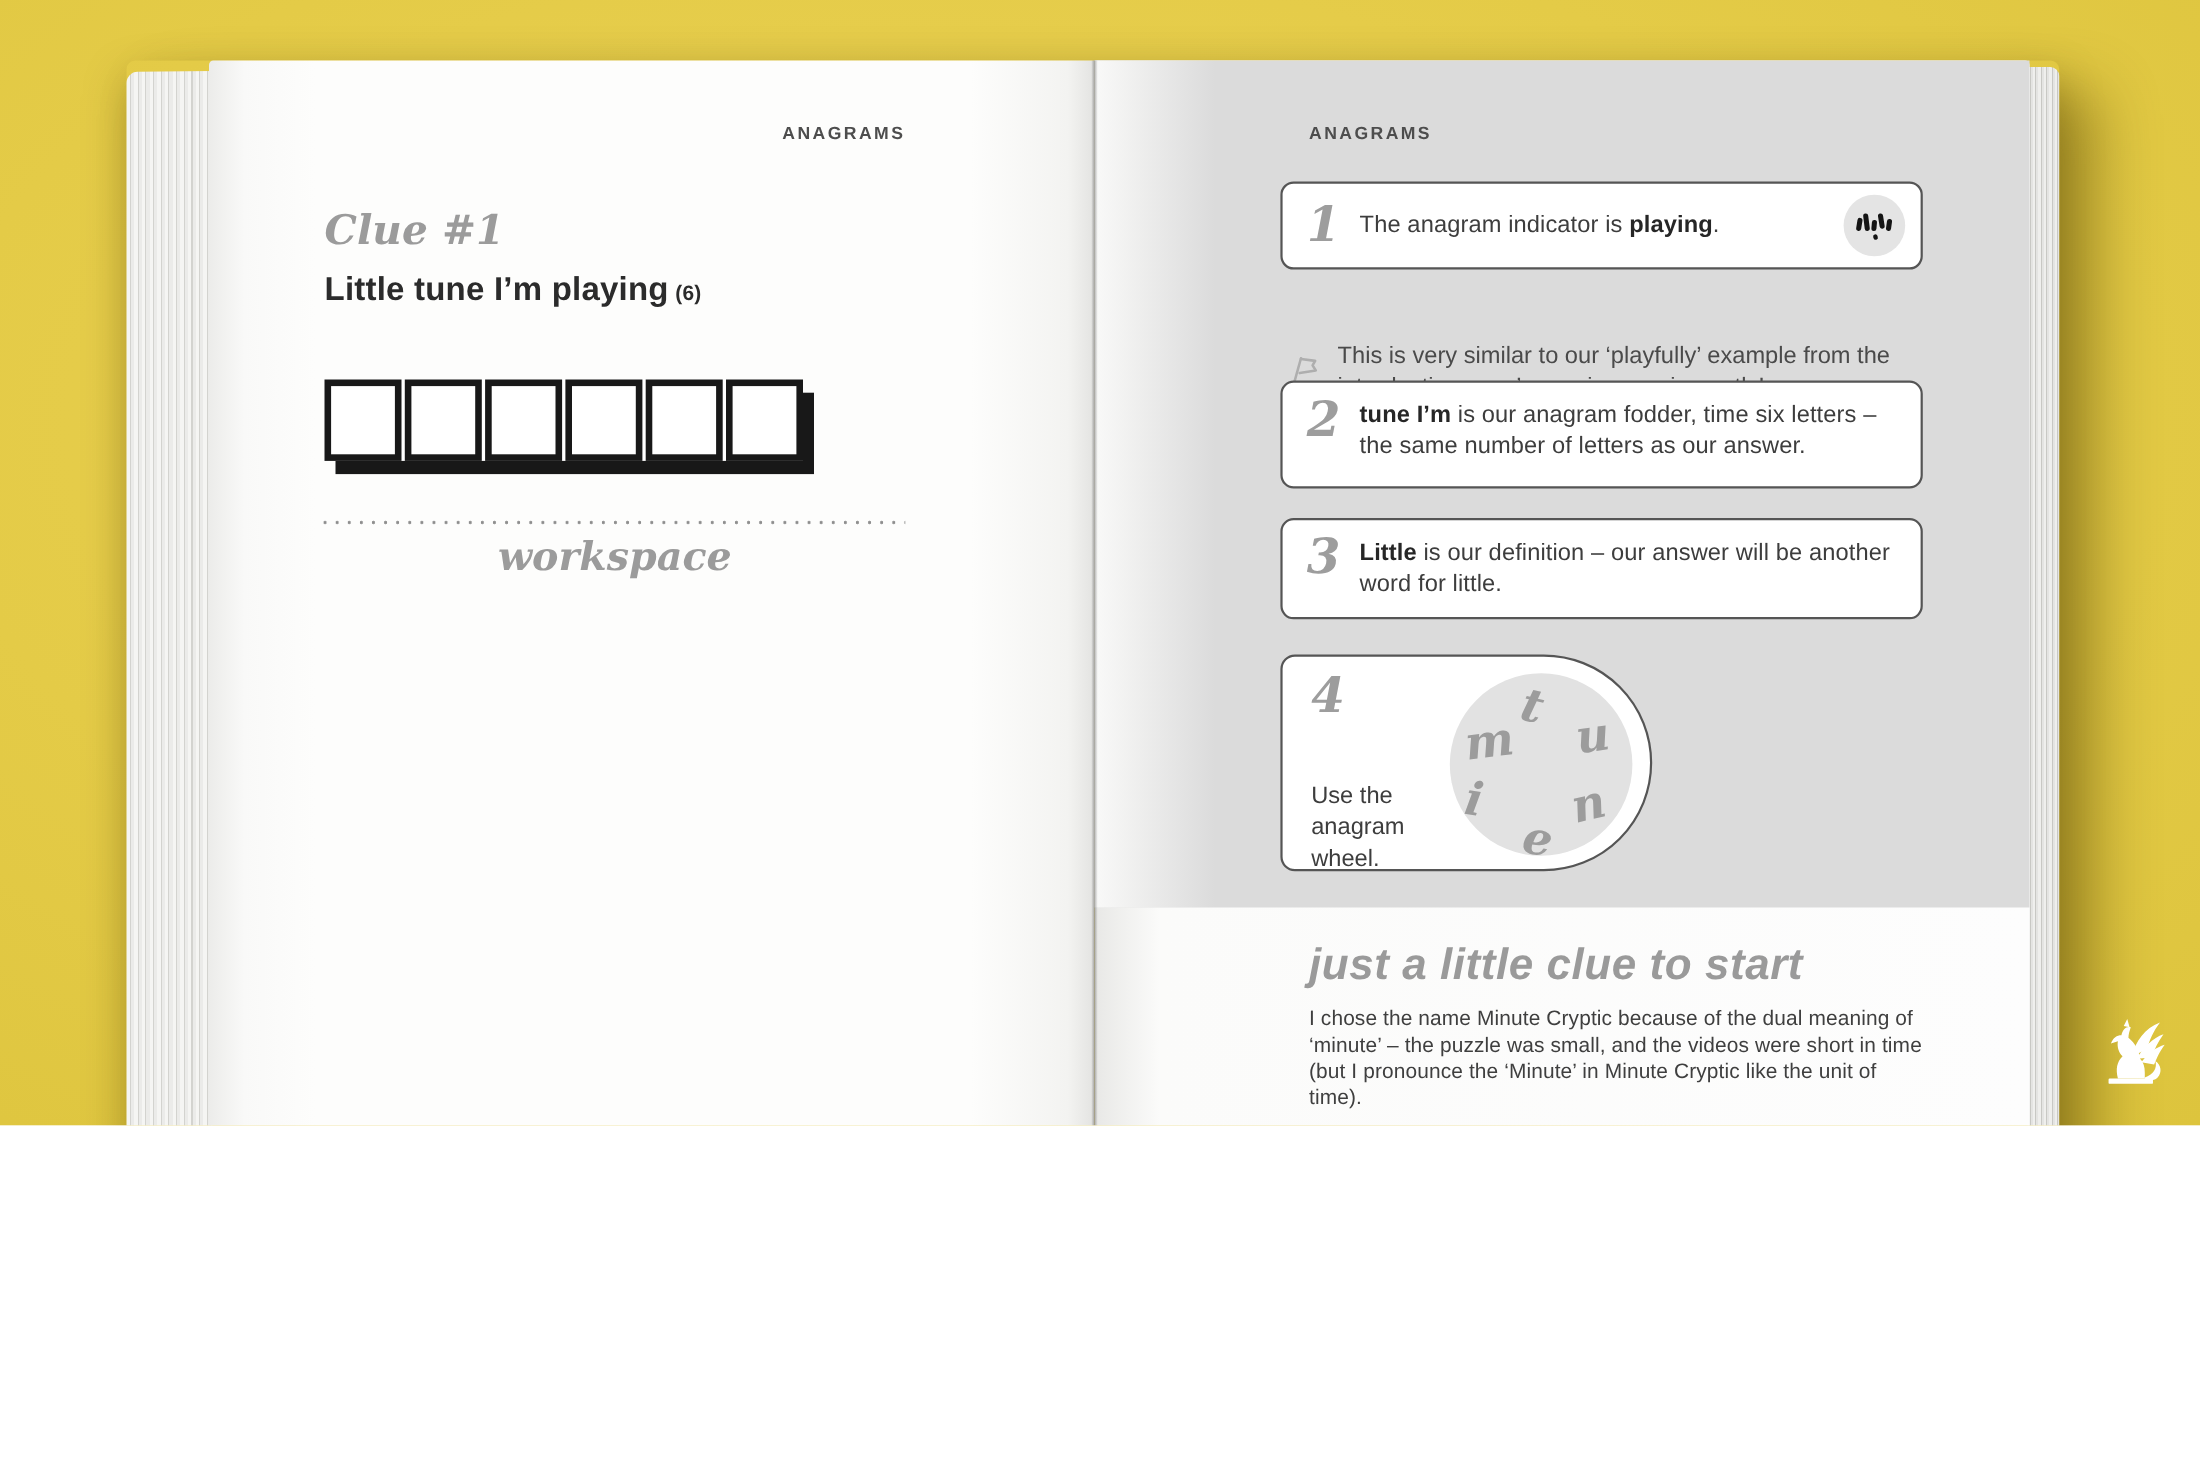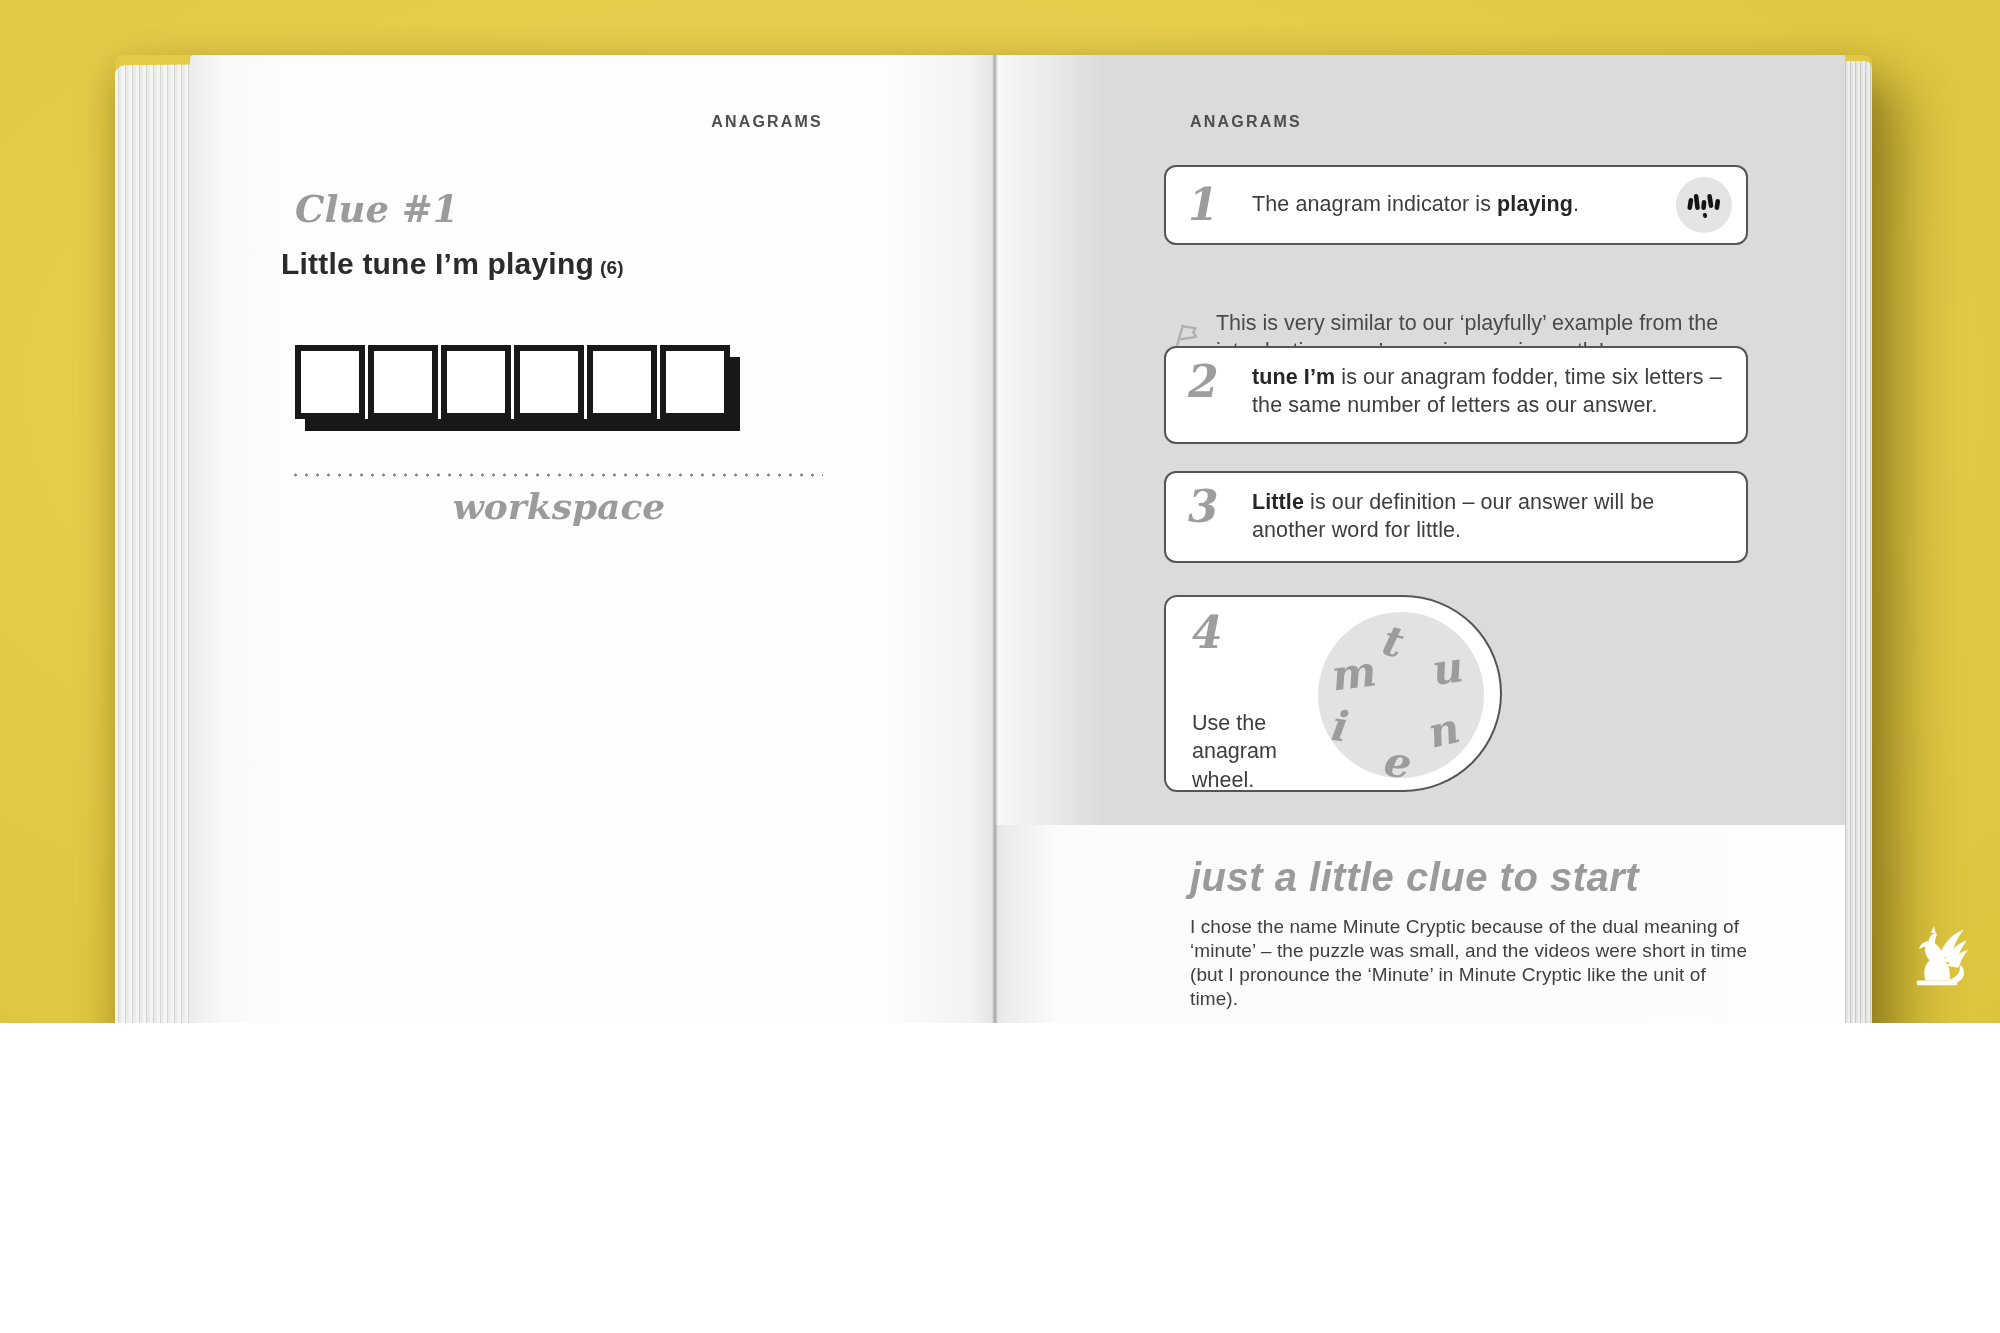--- a/index.html
+++ b/index.html
@@ -54,21 +54,21 @@
   .lp-header {
     position:absolute; left:105px; top:58px; width:528px;
     text-align:right; font-size:16px; font-weight:700; letter-spacing:2.2px; color:#4d4d4d;
   }
   .clue-label {
     position:absolute; left:105px; top:132px;
     font-family:"DejaVu Serif", serif; font-style:italic; font-weight:700;
     font-size:37px; color:#9b9b9b;
   }
   .clue-text {
-    position:absolute; left:91px; top:192px;
+    position:absolute; left:105px; top:192px;
     font-size:30px; font-weight:700; color:#2b2b2b; letter-spacing:.2px;
   }
   .clue-text .enum { font-size:19px; font-weight:700; color:#2b2b2b; margin-left:6px; }
   .answer-row {
     position:absolute; left:105px; top:290px;
     display:flex; gap:3px; background:#ffffff;
     box-shadow: 10px 12px 0 #181818;
   }
   .answer-cell { width:70px; height:74px; border:6px solid #181818; background:#fff; }
   .dotted-divider {
@@ -106,21 +106,21 @@
   .card-3 { top:416px; height:92px; display:flex; align-items:flex-start; padding:16px 20px 0 22px; }
   .card-4 {
     top:540px; height:197px; width:338px;
     border-radius:16px 120px 120px 16px; padding:14px 0 0 26px;
   }
   .step-num {
     font-family:"DejaVu Serif", serif; font-style:italic; font-weight:700;
     font-size:44px; line-height:1; color:#9d9d9d; flex:0 0 48px;
   }
   .card-2 .step-num, .card-3 .step-num { margin-top:-4px; }
-  .step-text { font-size:21.5px; line-height:1.28; color:#3d3d3d; letter-spacing:.1px;margin-left:16px; }
+  .step-text { font-size:21.5px; line-height:1.28; color:#3d3d3d; letter-spacing:.1px; }
   .step-text b { color:#262626; }
   .card-1 .step-text { flex:1; }
   .scramble-circle {
     flex:0 0 56px; width:56px; height:56px; border-radius:50%;
     background:#e4e4e4; display:flex; align-items:center; justify-content:center;
   }
   .note-row {
     position:absolute; left:176px; top:255px; width:570px;
     display:flex; gap:18px; align-items:flex-start;
   }

